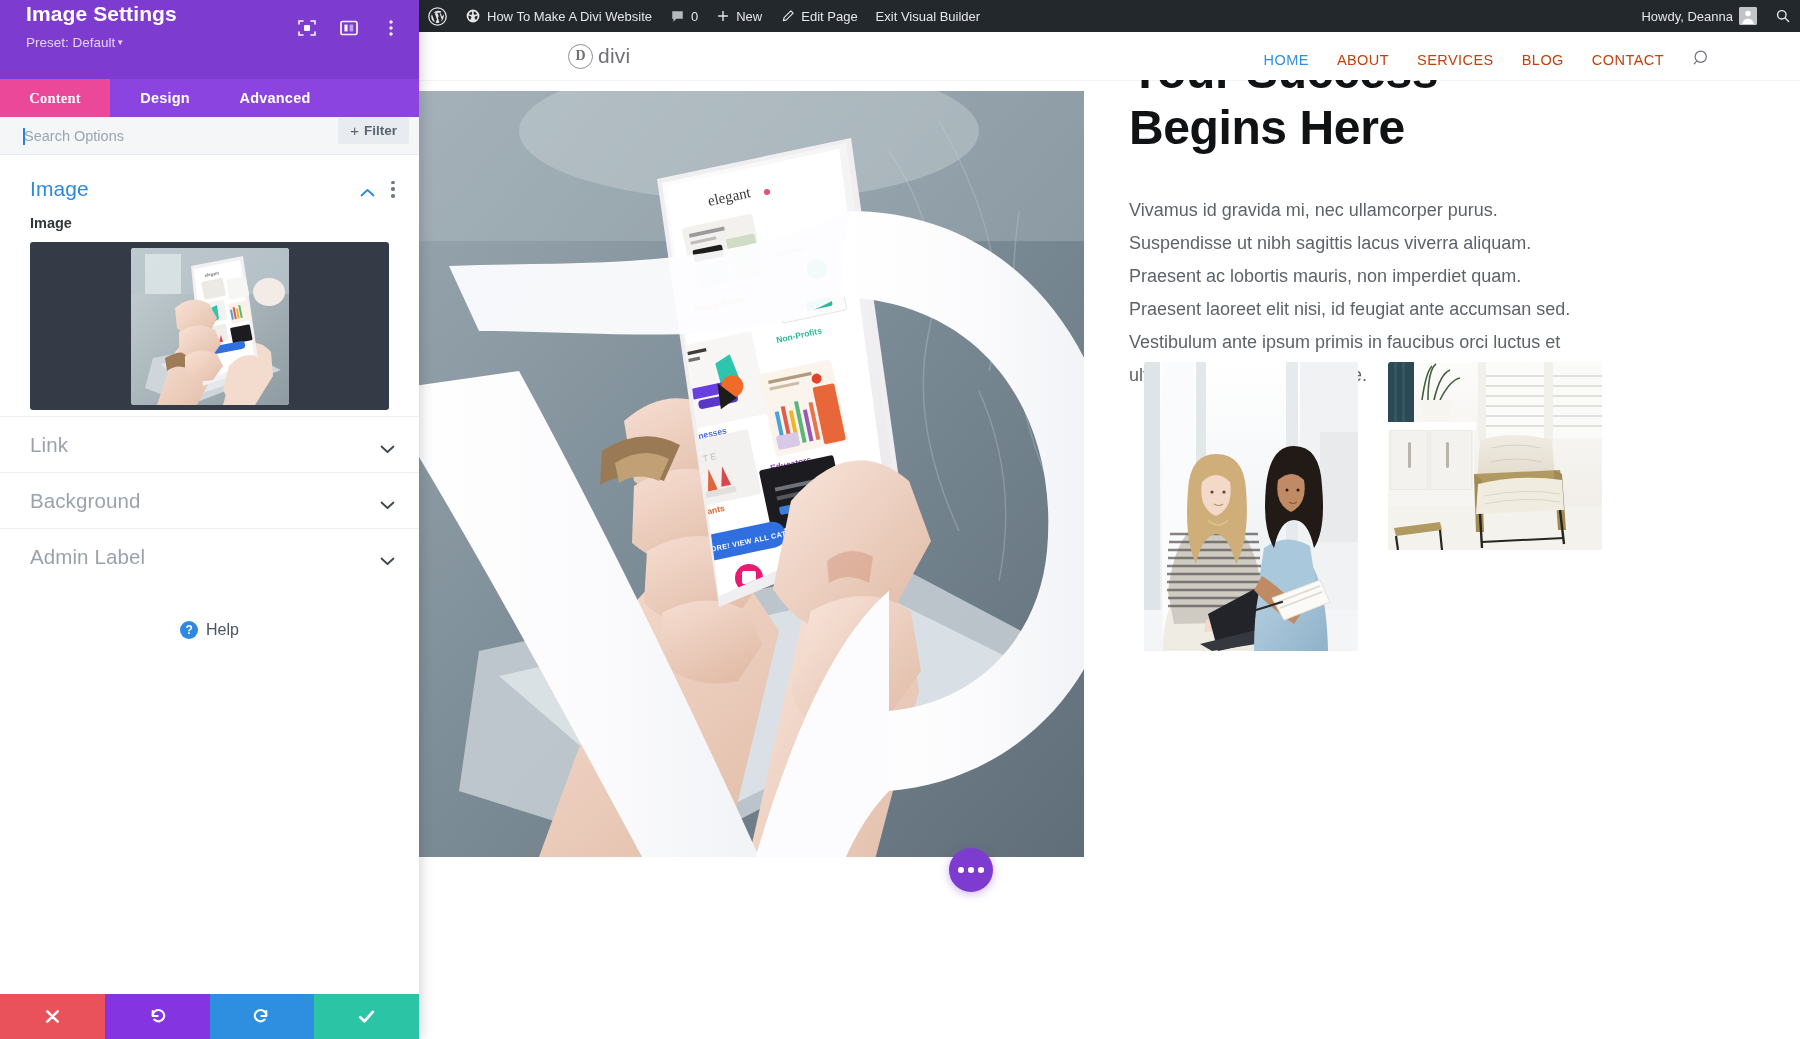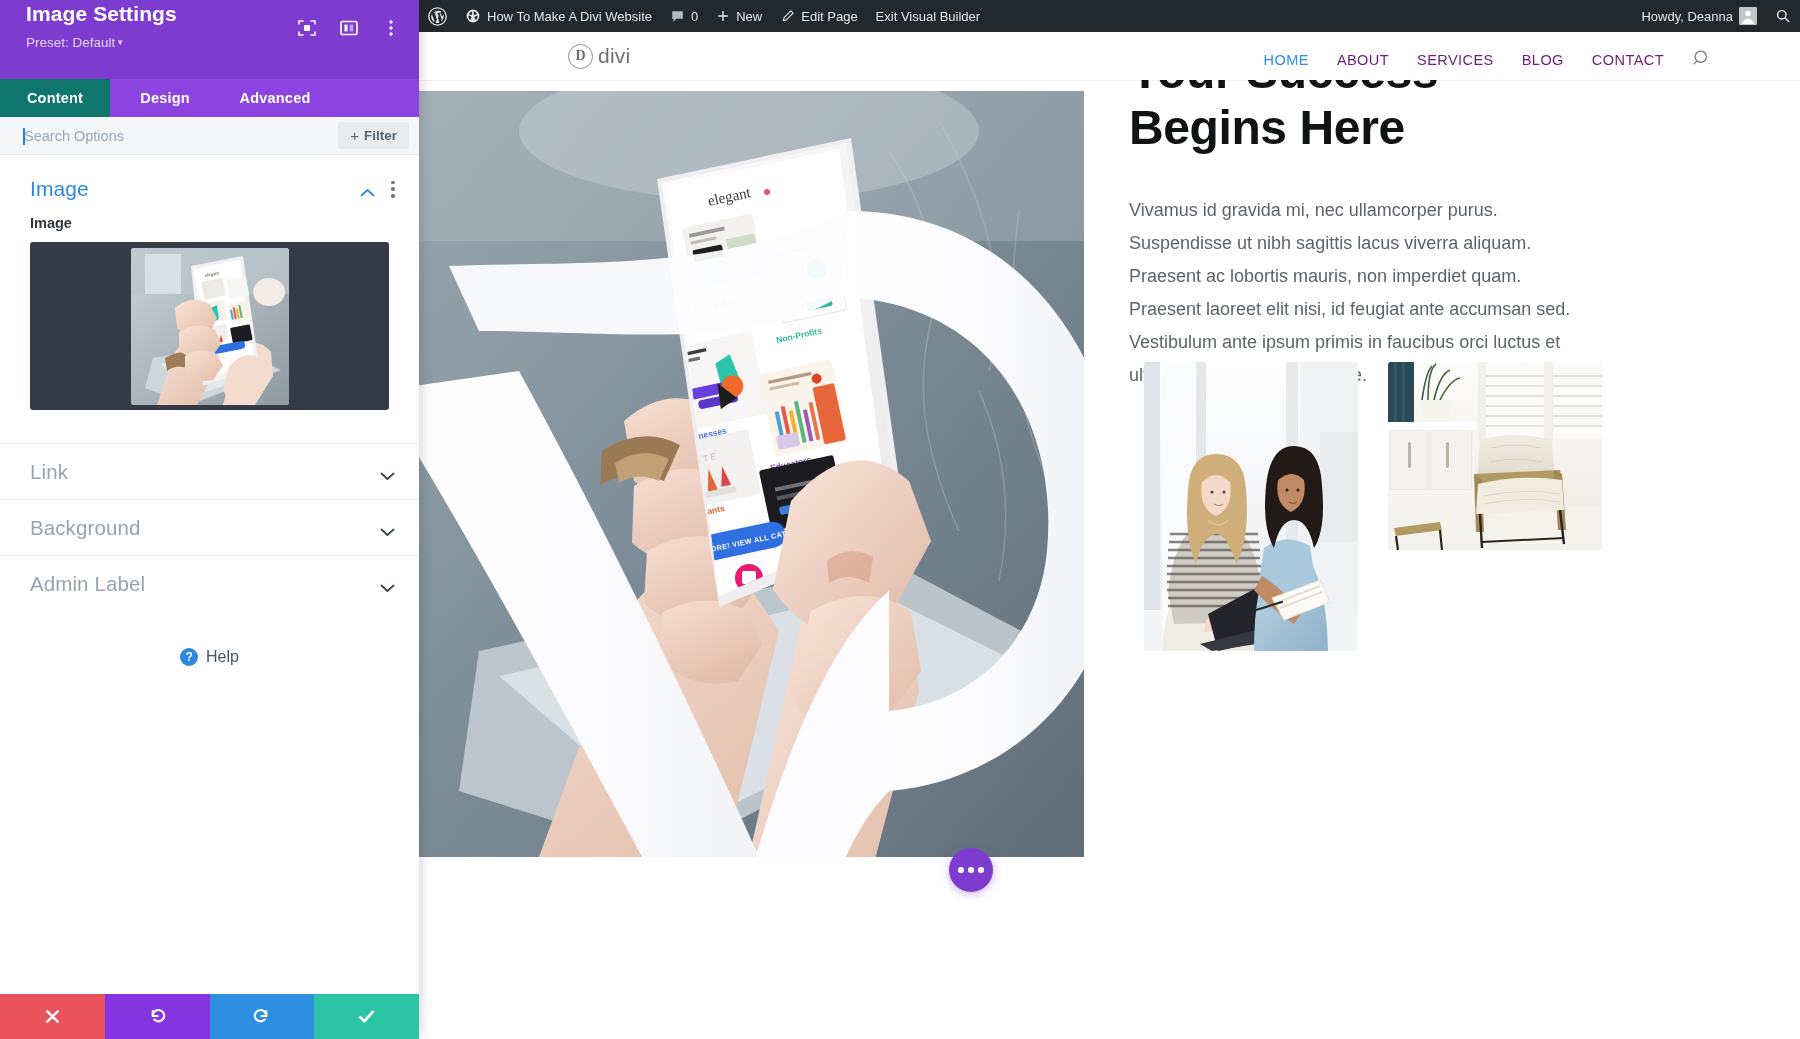--- a/index.html
+++ b/index.html
@@ -44,24 +44,24 @@
   .tabs {
     display: flex; background: #8c44e0; height: 38px;
   }
   .tab {
     flex: 0 0 auto; width: 110px;
     display: flex; align-items: center; justify-content: center;
     color: #fff; font-size: 14.5px; font-weight: bold;
     cursor: pointer;
     letter-spacing: .2px;
   }
-  .tab.active { background: #0f766e; }
+  .tab.active { background: #ec4899; font-family: Liberation Serif, serif; }
 
   .search-row {
-    display: flex; align-items: center;
+    display: flex; 
     background: #f4f6f8;
     border-bottom: 1px solid #e6e9ee;
     height: 38px; padding: 0 10px 0 24px;
     position: relative;
   }
   .search-input {
     flex: 1; border: none; outline: none; background: transparent;
     font-size: 14.5px; color: #6c7785;
     font-family: "Liberation Sans", sans-serif;
     caret-color: #2e8fe8;
@@ -190,21 +190,21 @@
   .brand-mark {
     width: 25px; height: 25px; border-radius: 50%;
     border: 1.6px solid #8d8f93;
     display: flex; align-items: center; justify-content: center;
     color: #6e7075; font-size: 14px; font-weight: bold;
     font-family: "Liberation Serif", serif;
   }
   .brand-name { font-size: 21px; color: #6e7075; letter-spacing: .2px; }
   .nav { margin-left: auto; display: flex; align-items: center; gap: 0; margin-right: 88px; margin-top: 8px; }
   .nav a {
-    color: #701a75; font-size: 14.5px; text-decoration: none;
+    color: #c2410c; font-size: 14.5px; text-decoration: none;
     padding: 0 14px; letter-spacing: .45px; cursor: pointer;
     white-space: nowrap;
   }
   .nav a.active { color: #2e8fe8; }
   .nav-search { margin-left: 14px; cursor: pointer; }
 
   
   #page-canvas {
     position: absolute; left: 419px; top: 80px;
     width: 1381px; height: 959px;
@@ -796,21 +796,21 @@
                 <path d="M44 60 q16 -14 34 -4 l8 14 -8 16 q-20 6 -32 -6z"></path>
                 <path d="M48 84 q18 -12 36 -2 l6 14 -10 14 q-20 4 -32 -8z"></path>
                 <path d="M54 108 q16 -10 32 -2 l6 12 -10 14 q-18 4 -28 -8z"></path>
               </g>
               <path d="M98 118 q18 -20 36 -4 l4 18 -16 24 q-22 6 -30 -14z" fill="#f3dccd"></path>
             </svg>
           </div>
         </div>
       </div>
 
-      <div class="sec-closed" style="margin-top:27px">
+      <div class="sec-closed" style="">
         <div class="sec-title-closed">Link</div>
         <span class="chev">
           <svg width="15" height="10" viewBox="0 0 15 10">
             <path d="M1.5 2.5L7.5 8l6-5.5" fill="none" stroke="#3b4450" stroke-width="1.8" stroke-linecap="round" stroke-linejoin="round"></path>
           </svg>
         </span>
       </div>
 
       <div class="sec-closed">
         <div class="sec-title-closed">Background</div>

